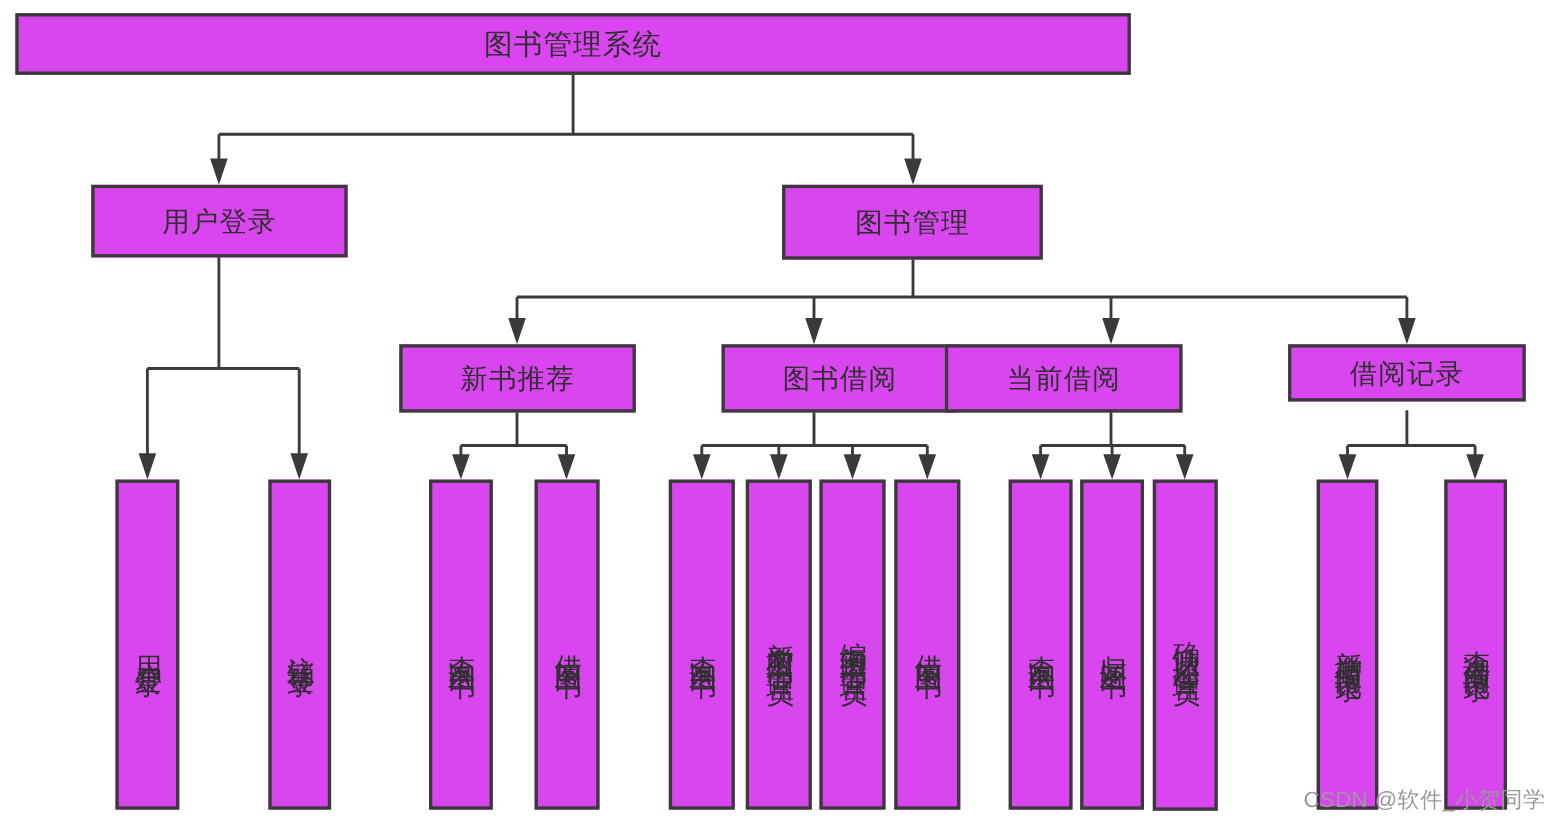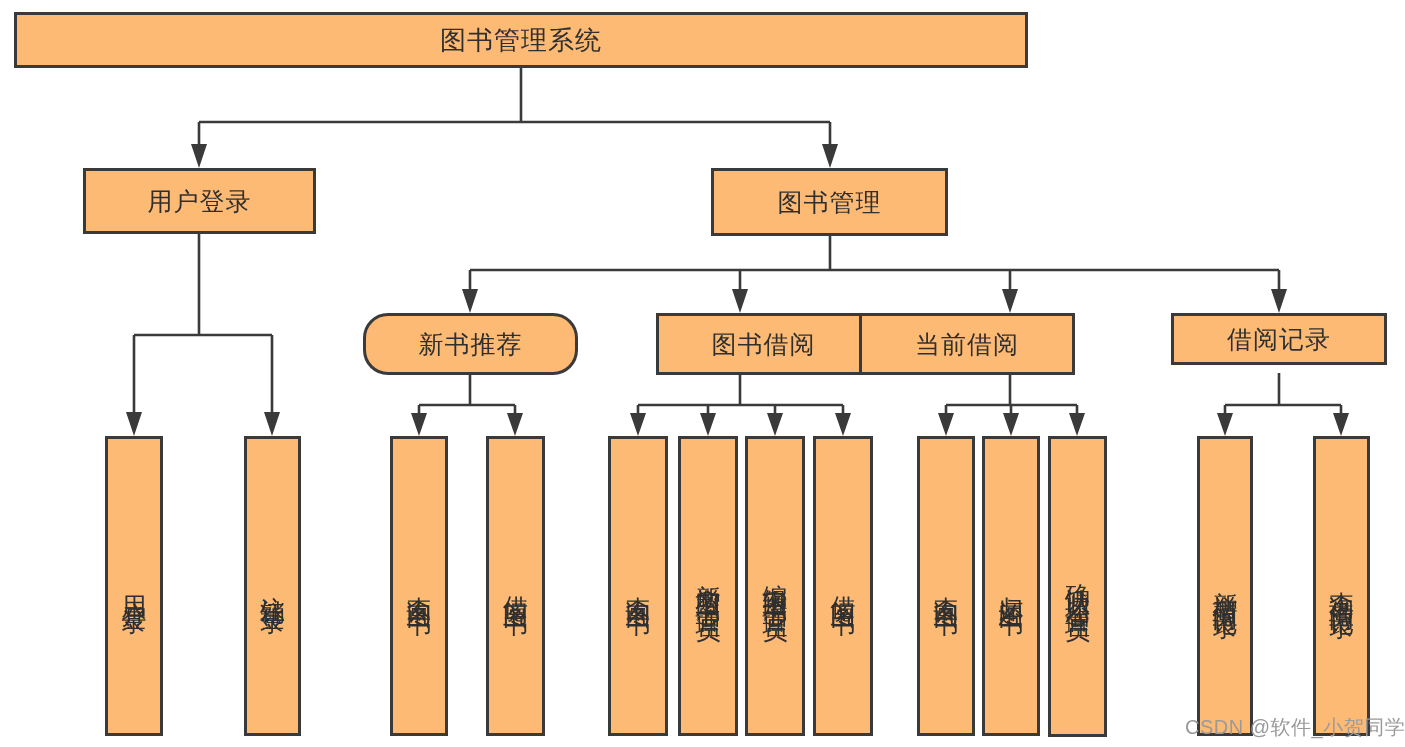--- a/index.html
+++ b/index.html
@@ -8,21 +8,21 @@
     width:1405px;height:747px;
     background:#ffffff;
     font-family:"Liberation Sans",sans-serif;
     overflow:hidden;
   }
   .connectors{position:absolute;left:0;top:0;z-index:1;}
   .box{
     position:absolute;
     box-sizing:border-box;
     border:3px solid #3a3a3a;
-    background:#fdba74;
+    background:#d946ef;
     display:flex;
     align-items:center;
     justify-content:center;
     color:#2f2f2f;
     z-index:2;
   }
   .box.h{
     font-size:25px;
     letter-spacing:1px;
     white-space:nowrap;
@@ -88,21 +88,21 @@
       <polygon points="1217,413 1233,413 1225,436"></polygon>
       <polygon points="1333,413 1349,413 1341,436"></polygon>
     </g>
   </svg>
 
   <div class="box h" style="left:14px;top:12px;width:1014px;height:56px;font-size:26px;">图书管理系统</div>
 
   <div class="box h" style="left:83px;top:168px;width:233px;height:66px;">用户登录</div>
   <div class="box h" style="left:711px;top:168px;width:237px;height:68px;">图书管理</div>
 
-  <div class="box h" style="left:363px;top:313px;width:215px;height:62px;border-radius:25px;">新书推荐</div>
+  <div class="box h" style="left:363px;top:313px;width:215px;height:62px;">新书推荐</div>
   <div class="box h" style="left:632px;top:313px;width:215px;height:62px;margin-left:24px;">图书借阅</div>
   <div class="box h" style="left:859px;top:313px;width:216px;height:62px;">当前借阅</div>
   <div class="box h" style="left:1171px;top:313px;width:216px;height:52px;">借阅记录</div>
 
   <div class="box v" style="left:105px;top:436px;width:58px;height:300px;">用户登录</div>
   <div class="box v" style="left:244px;top:436px;width:57px;height:300px;">注销登录</div>
 
   <div class="box v" style="left:390px;top:436px;width:58px;height:300px;">查询图书</div>
   <div class="box v" style="left:486px;top:436px;width:59px;height:300px;">借阅图书</div>
 

